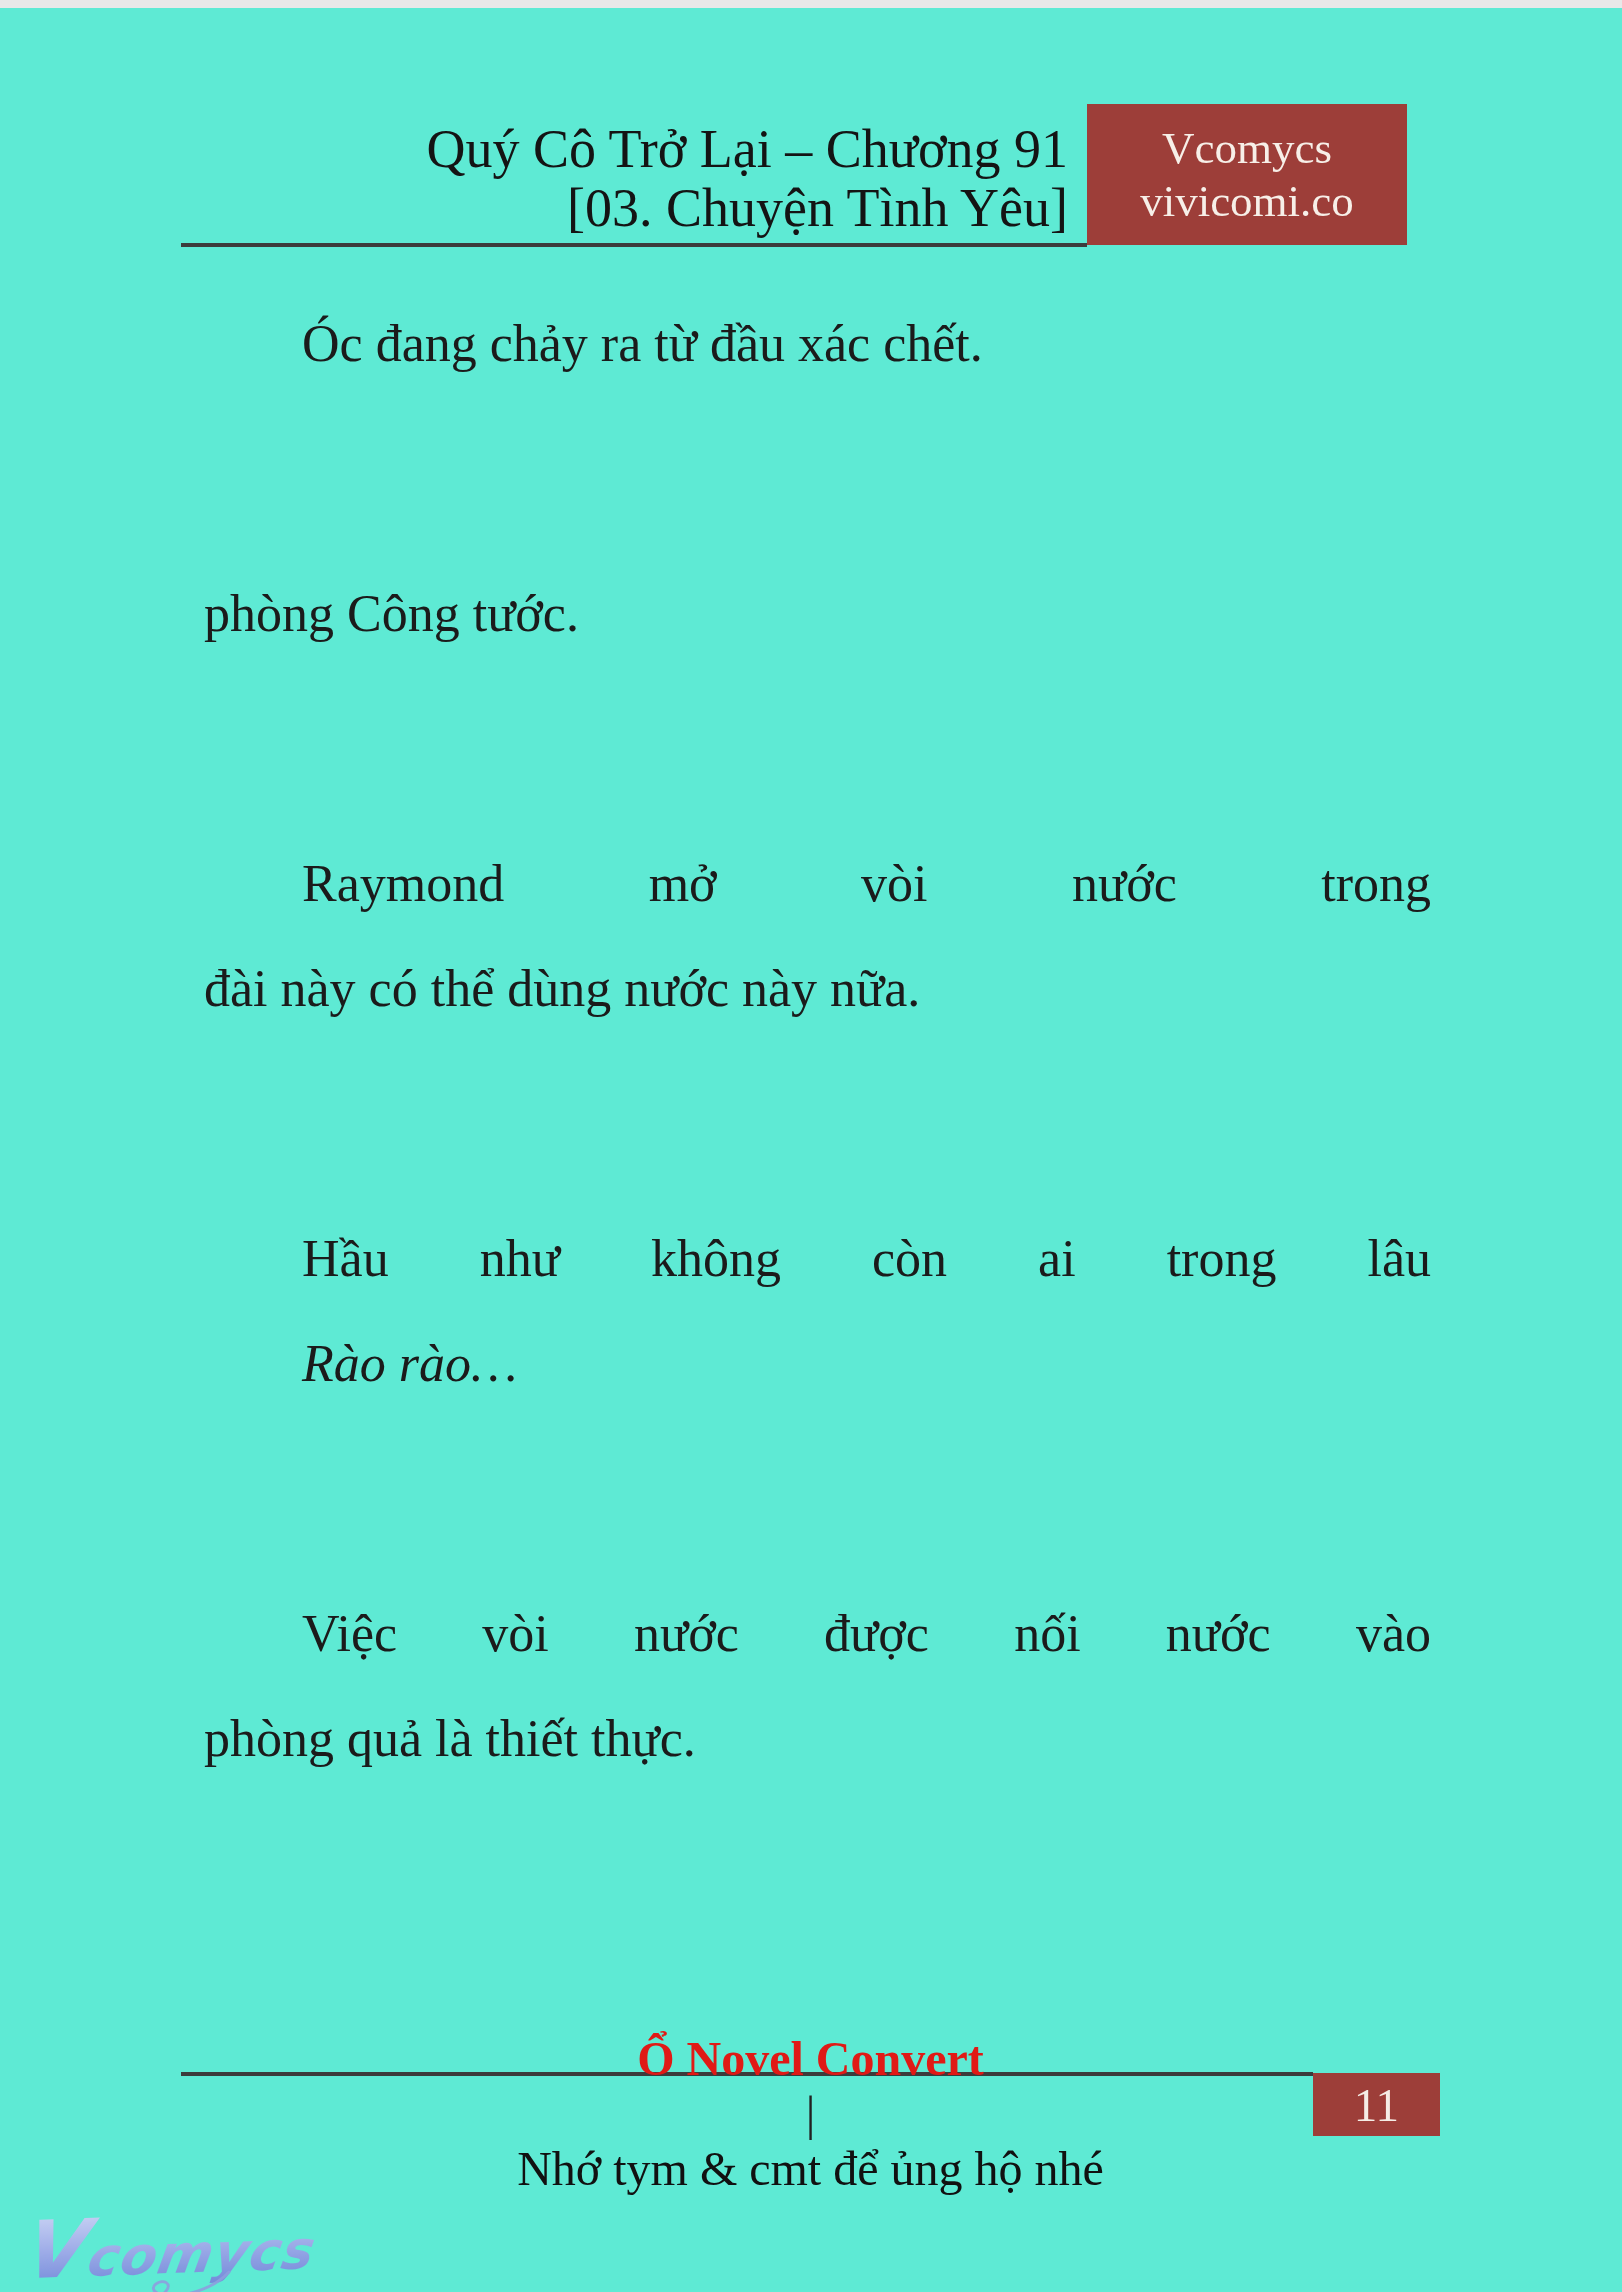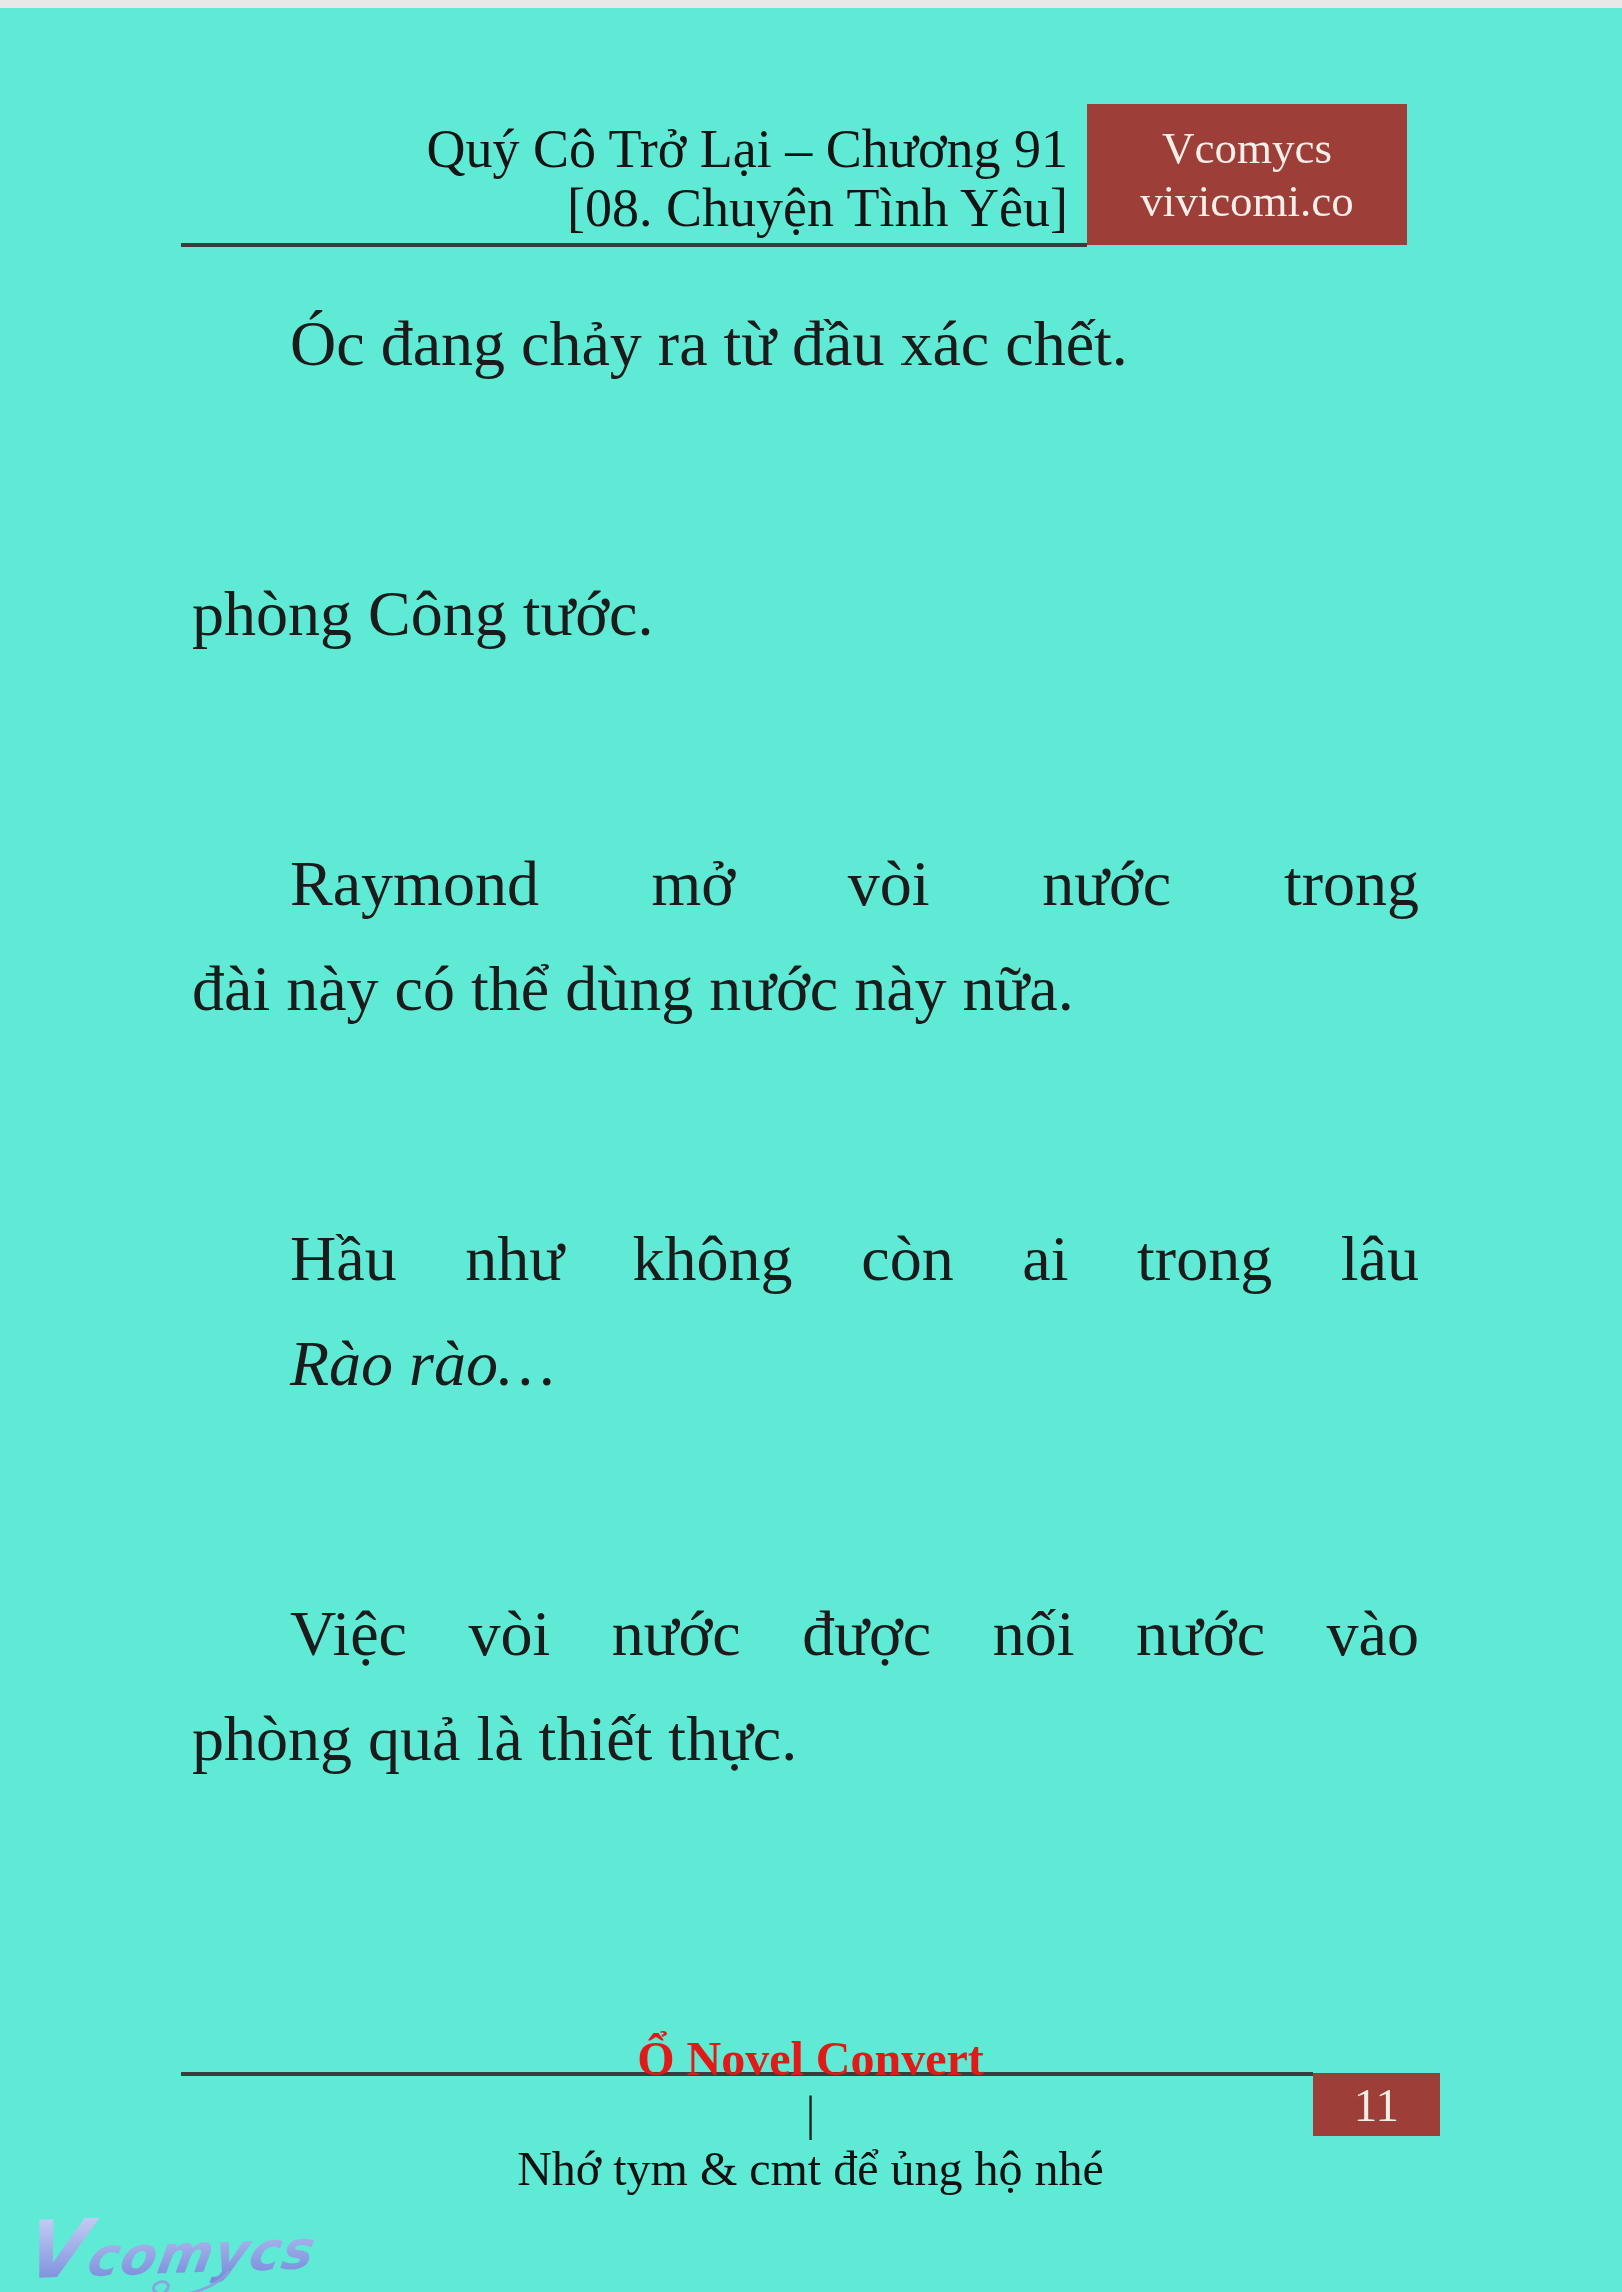--- a/index.html
+++ b/index.html
@@ -28,22 +28,22 @@
     color:#f7efe8; font-size:45px; line-height:53px;
     text-align:center;
   }
   .header-rule {
     position:absolute; left:181px; top:235px;
     width:906px; height:3.9px; background:#3c3c3c;
   }
 
   
   .body-text {
-    position:absolute; left:192px; top:283px; width:1227px;
-    font-size:64px; color:#1b1b1b;
+    position:absolute; left:204px; top:283px; width:1227px;
+    font-size:52px; color:#1b1b1b;
   }
   .line { line-height:105px; min-height:105px; text-align:left; }
   .line.just { text-align:justify; text-align-last:justify; }
   .line.first { text-indent:98px; }
   .line.para-end { margin-bottom:165px; }
   .line.italic { font-style:italic; }
 
   
   .footer-rule {
     position:absolute; left:181px; top:2064px;
@@ -84,21 +84,21 @@
   .watermark-text::first-letter { font-size:1.5em; }
   .watermark-flourish { position:absolute; left:76px; top:61px; }
 </style>
 </head>
 <body>
 
 <div class="page">
 
   <div class="header-titles">
     <div>Quý Cô Trở Lại – Chương 91</div>
-    <div>[08. Chuyện Tình Yêu]</div>
+    <div>[03. Chuyện Tình Yêu]</div>
   </div>
 
   <div class="brand-badge">
     <div>Vcomycs</div>
     <div>vivicomi.co</div>
   </div>
 
   <div class="header-rule"></div>
 
   <main class="body-text" id="paragraphs">

